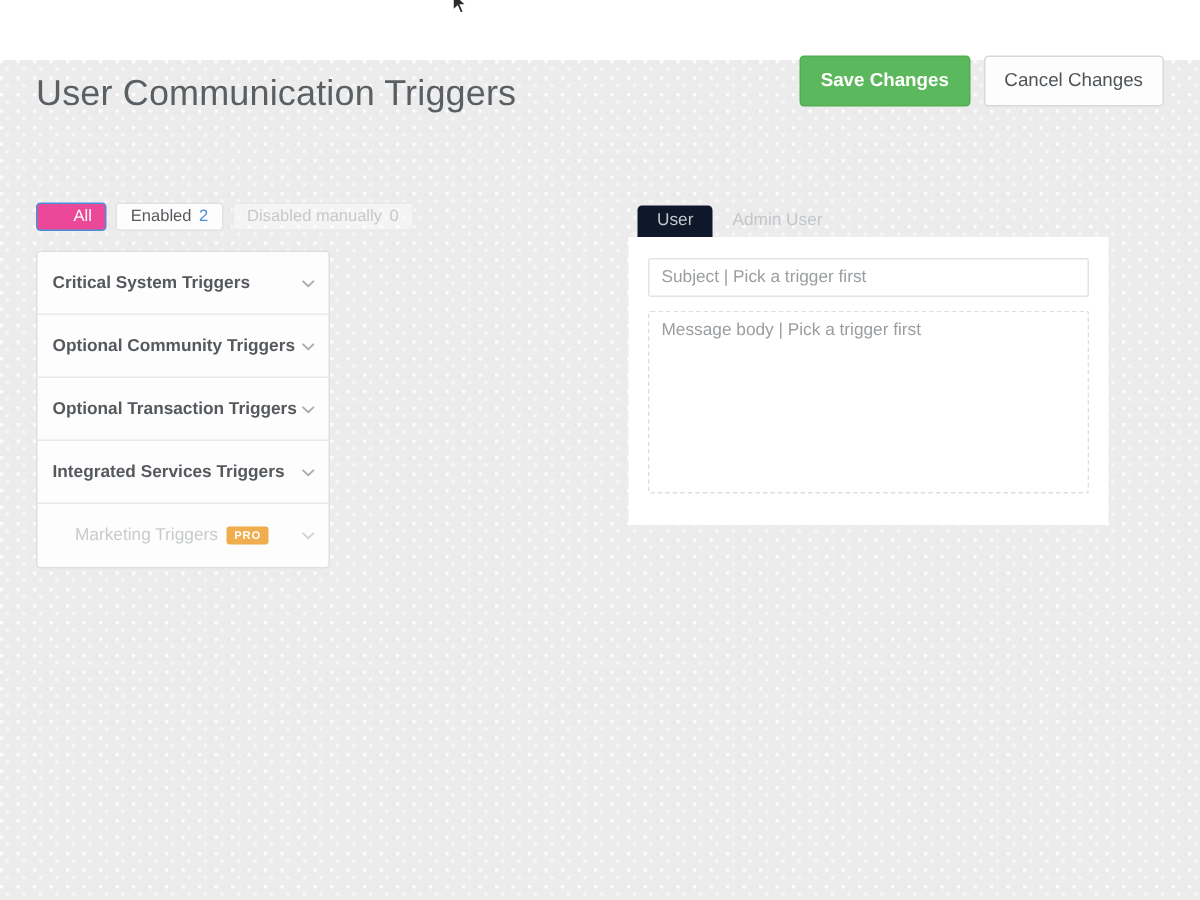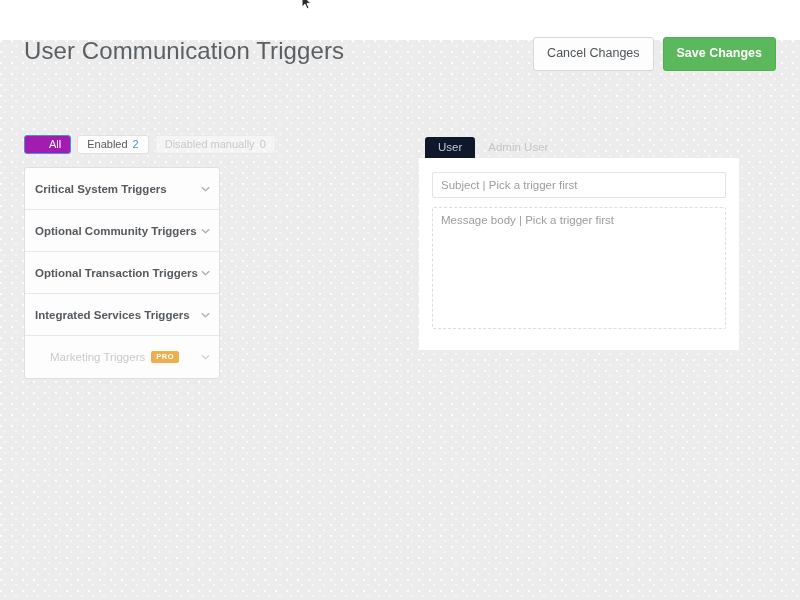--- a/index.html
+++ b/index.html
@@ -45,21 +45,21 @@
 
   
   .page-header {
     position: absolute;
     left: 24px; top: 32px;
     width: 752px;
     height: 48px;
   }
   .page-title {
     position: absolute;
-    left: 0; top: 4px;
+    left: 0; top: 16px;
     margin: 0;
     font-size: 24px;
     font-weight: 400;
     color: #5a5f63;
     letter-spacing: .1px;
     line-height: 30px;
     white-space: nowrap;
   }
 
   .header-actions {
@@ -112,21 +112,21 @@
     height: 19px;
     padding: 0 9px;
     border-radius: 3px;
     font-size: 11px;
     line-height: 1;
     cursor: pointer;
     box-sizing: border-box;
     white-space: nowrap;
   }
   .filter-pill.is-active {
-    background: #a21caf;
+    background: #ec4899;
     color: #ffffff;
     border: 1px solid #4a90d9;
     padding-left: 24px;
   }
   .filter-pill.is-default {
     background: #fdfdfd;
     color: #55595d;
     border: 1px solid #dfe1e3;
   }
   .filter-pill.is-muted {
@@ -270,22 +270,22 @@
 
 <div class="viewport">
 
   <div class="top-white"></div>
 
   <div class="page-body"></div>
 
   <div class="page-header">
     <h1 class="page-title">User Communication Triggers</h1>
     <div class="header-actions">
+      <button class="btn btn-save">Save Changes</button>
       <button class="btn btn-cancel">Cancel Changes</button>
-      <button class="btn btn-save">Save Changes</button>
     </div>
   </div>
 
   <div class="left-col">
 
     <div class="filter-row">
       <span class="filter-pill is-active">
         <span>All</span>
       </span>
       <span class="filter-pill is-default">

